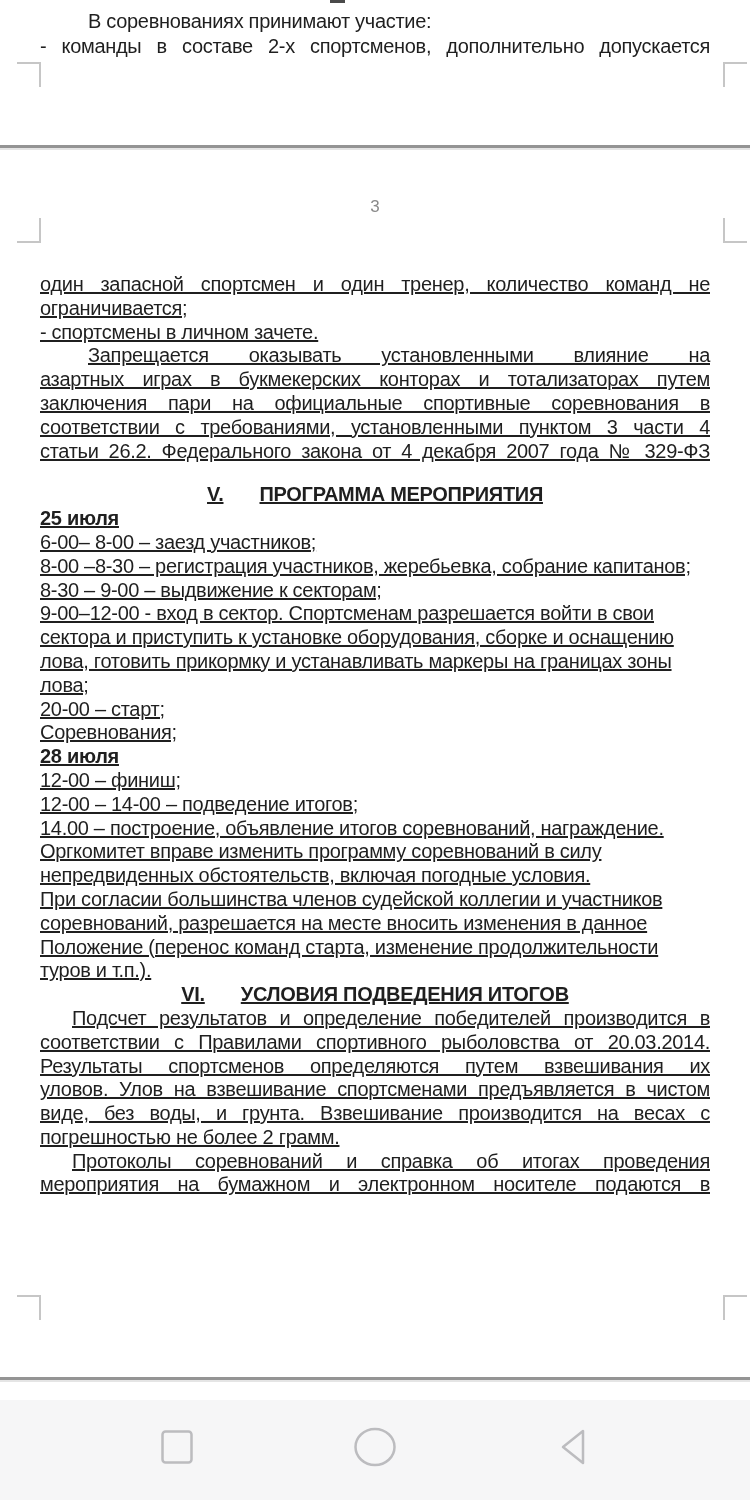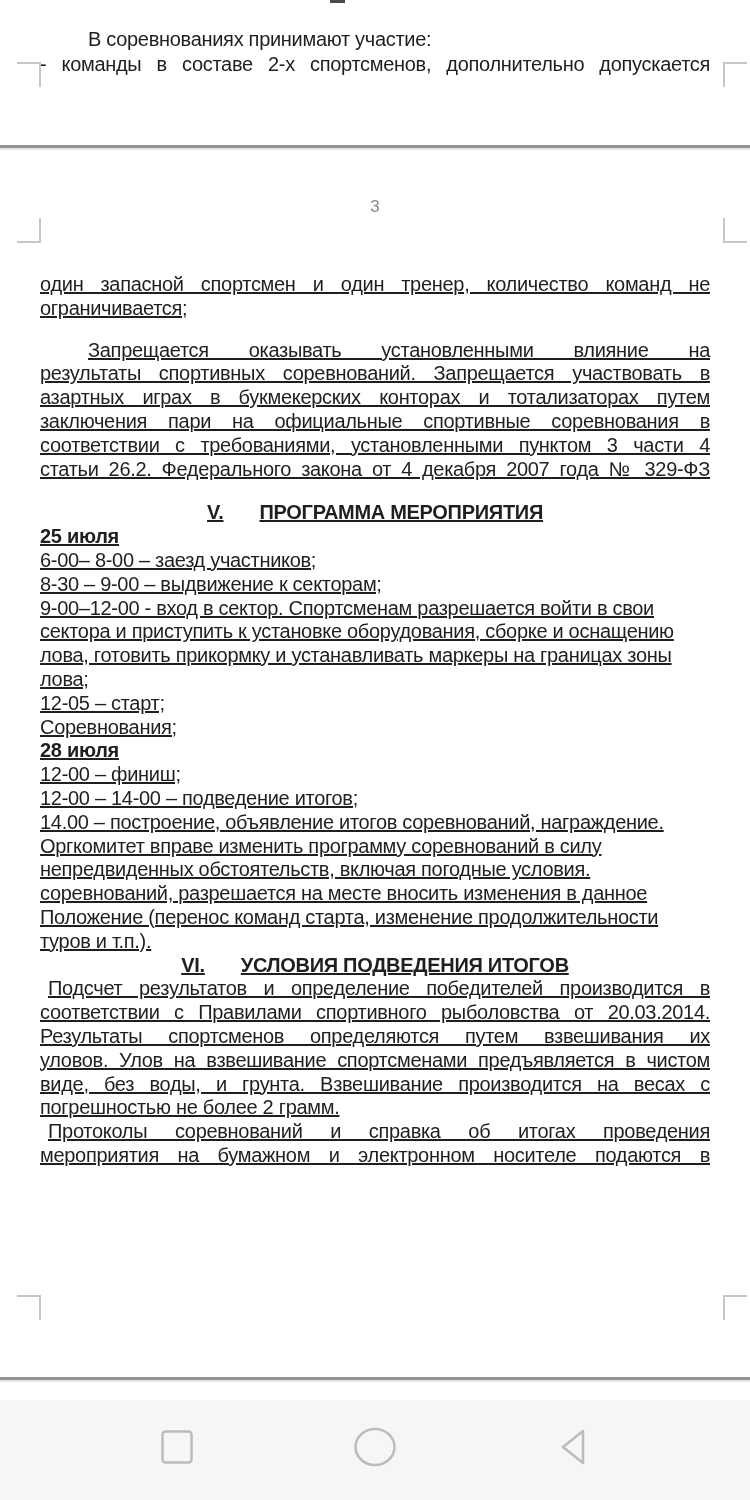--- a/index.html
+++ b/index.html
@@ -22,22 +22,22 @@
     position:absolute;left:40px;right:40px;
     color:var(--c-text);
     font-size:20px;line-height:23.8px;letter-spacing:-0.3px;
   }
   #prev-lines{top:9px;line-height:25px;}
   #body-lines{top:273px;text-decoration:underline;}
   .line{white-space:nowrap;text-align:left;}
   .line.j{white-space:normal;text-align:justify;text-align-last:justify;}
   .line.b{font-weight:700;}
   .line.c{display:flex;justify-content:center;font-weight:700;white-space:nowrap;}
-  .line.ind-lg{text-indent:48px;margin-top:18px;}
-  .line.ind-sm{text-indent:8px;}
+  .line.ind-lg{text-indent:48px;}
+  .line.ind-sm{text-indent:8px;margin-left:24px;}
   .line.gap-before{margin-top:20px;}
   .hgap{display:inline-block;width:36px;}
   
   .page-number{
     position:absolute;top:197px;left:0;width:100%;text-align:center;
     color:var(--c-page_number);font-size:17px;letter-spacing:0;
   }
   .sep{position:absolute;left:0;width:100%;height:0;
        border-top:3px solid var(--c-separator);
        box-shadow:0 2px 0 rgba(0,0,0,0.10);}
@@ -81,46 +81,48 @@
 
   <div id="sep-top" class="sep"></div>
 
   <div class="page-number">3</div>
   <div class="mark p3-tl"></div>
   <div class="mark p3-tr"></div>
 
   <div id="body-lines" class="textblock">
       <div class="line j">один запасной спортсмен и один тренер, количество команд не</div>
       <div class="line">ограничивается;</div>
+      <div class="line">- спортсмены в личном зачете.</div>
       <div class="line j ind-lg">Запрещается оказывать установленными влияние на</div>
-      <div class="line j">результаты спортивных соревнований. Запрещается участвовать в</div>
       <div class="line j">азартных играх в букмекерских конторах и тотализаторах путем</div>
       <div class="line j">заключения пари на официальные спортивные соревнования в</div>
       <div class="line j">соответствии с требованиями, установленными пунктом 3 части 4</div>
       <div class="line j">статьи 26.2. Федерального закона от 4 декабря 2007 года № 329-ФЗ</div>
       <div class="line c b gap-before">
         <span>V.</span>
         <span class="hgap"></span>
         <span>ПРОГРАММА МЕРОПРИЯТИЯ</span>
       </div>
       <div class="line b">25 июля</div>
       <div class="line">6-00– 8-00 – заезд участников;</div>
+      <div class="line">8-00 –8-30 – регистрация участников, жеребьевка, собрание капитанов;</div>
       <div class="line">8-30 – 9-00 – выдвижение к секторам;</div>
       <div class="line">9-00–12-00 - вход в сектор. Спортсменам разрешается войти в свои</div>
       <div class="line">сектора и приступить к установке оборудования, сборке и оснащению</div>
       <div class="line">лова, готовить прикормку и устанавливать маркеры на границах зоны</div>
       <div class="line">лова;</div>
-      <div class="line">12-05 – старт;</div>
+      <div class="line">20-00 – старт;</div>
       <div class="line">Соревнования;</div>
       <div class="line b">28 июля</div>
       <div class="line">12-00 – финиш;</div>
       <div class="line">12-00 – 14-00 – подведение итогов;</div>
       <div class="line">14.00 – построение, объявление итогов соревнований, награждение.</div>
       <div class="line">Оргкомитет вправе изменить программу соревнований в силу</div>
       <div class="line">непредвиденных обстоятельств, включая погодные условия.</div>
+      <div class="line">При согласии большинства членов судейской коллегии и участников</div>
       <div class="line">соревнований, разрешается на месте вносить изменения в данное</div>
       <div class="line">Положение (перенос команд старта, изменение продолжительности</div>
       <div class="line">туров и т.п.).</div>
       <div class="line c b">
         <span>VI.</span>
         <span class="hgap"></span>
         <span>УСЛОВИЯ ПОДВЕДЕНИЯ ИТОГОВ</span>
       </div>
       <div class="line j ind-sm">Подсчет результатов и определение победителей производится в</div>
       <div class="line j">соответствии с Правилами спортивного рыболовства от 20.03.2014.</div>

